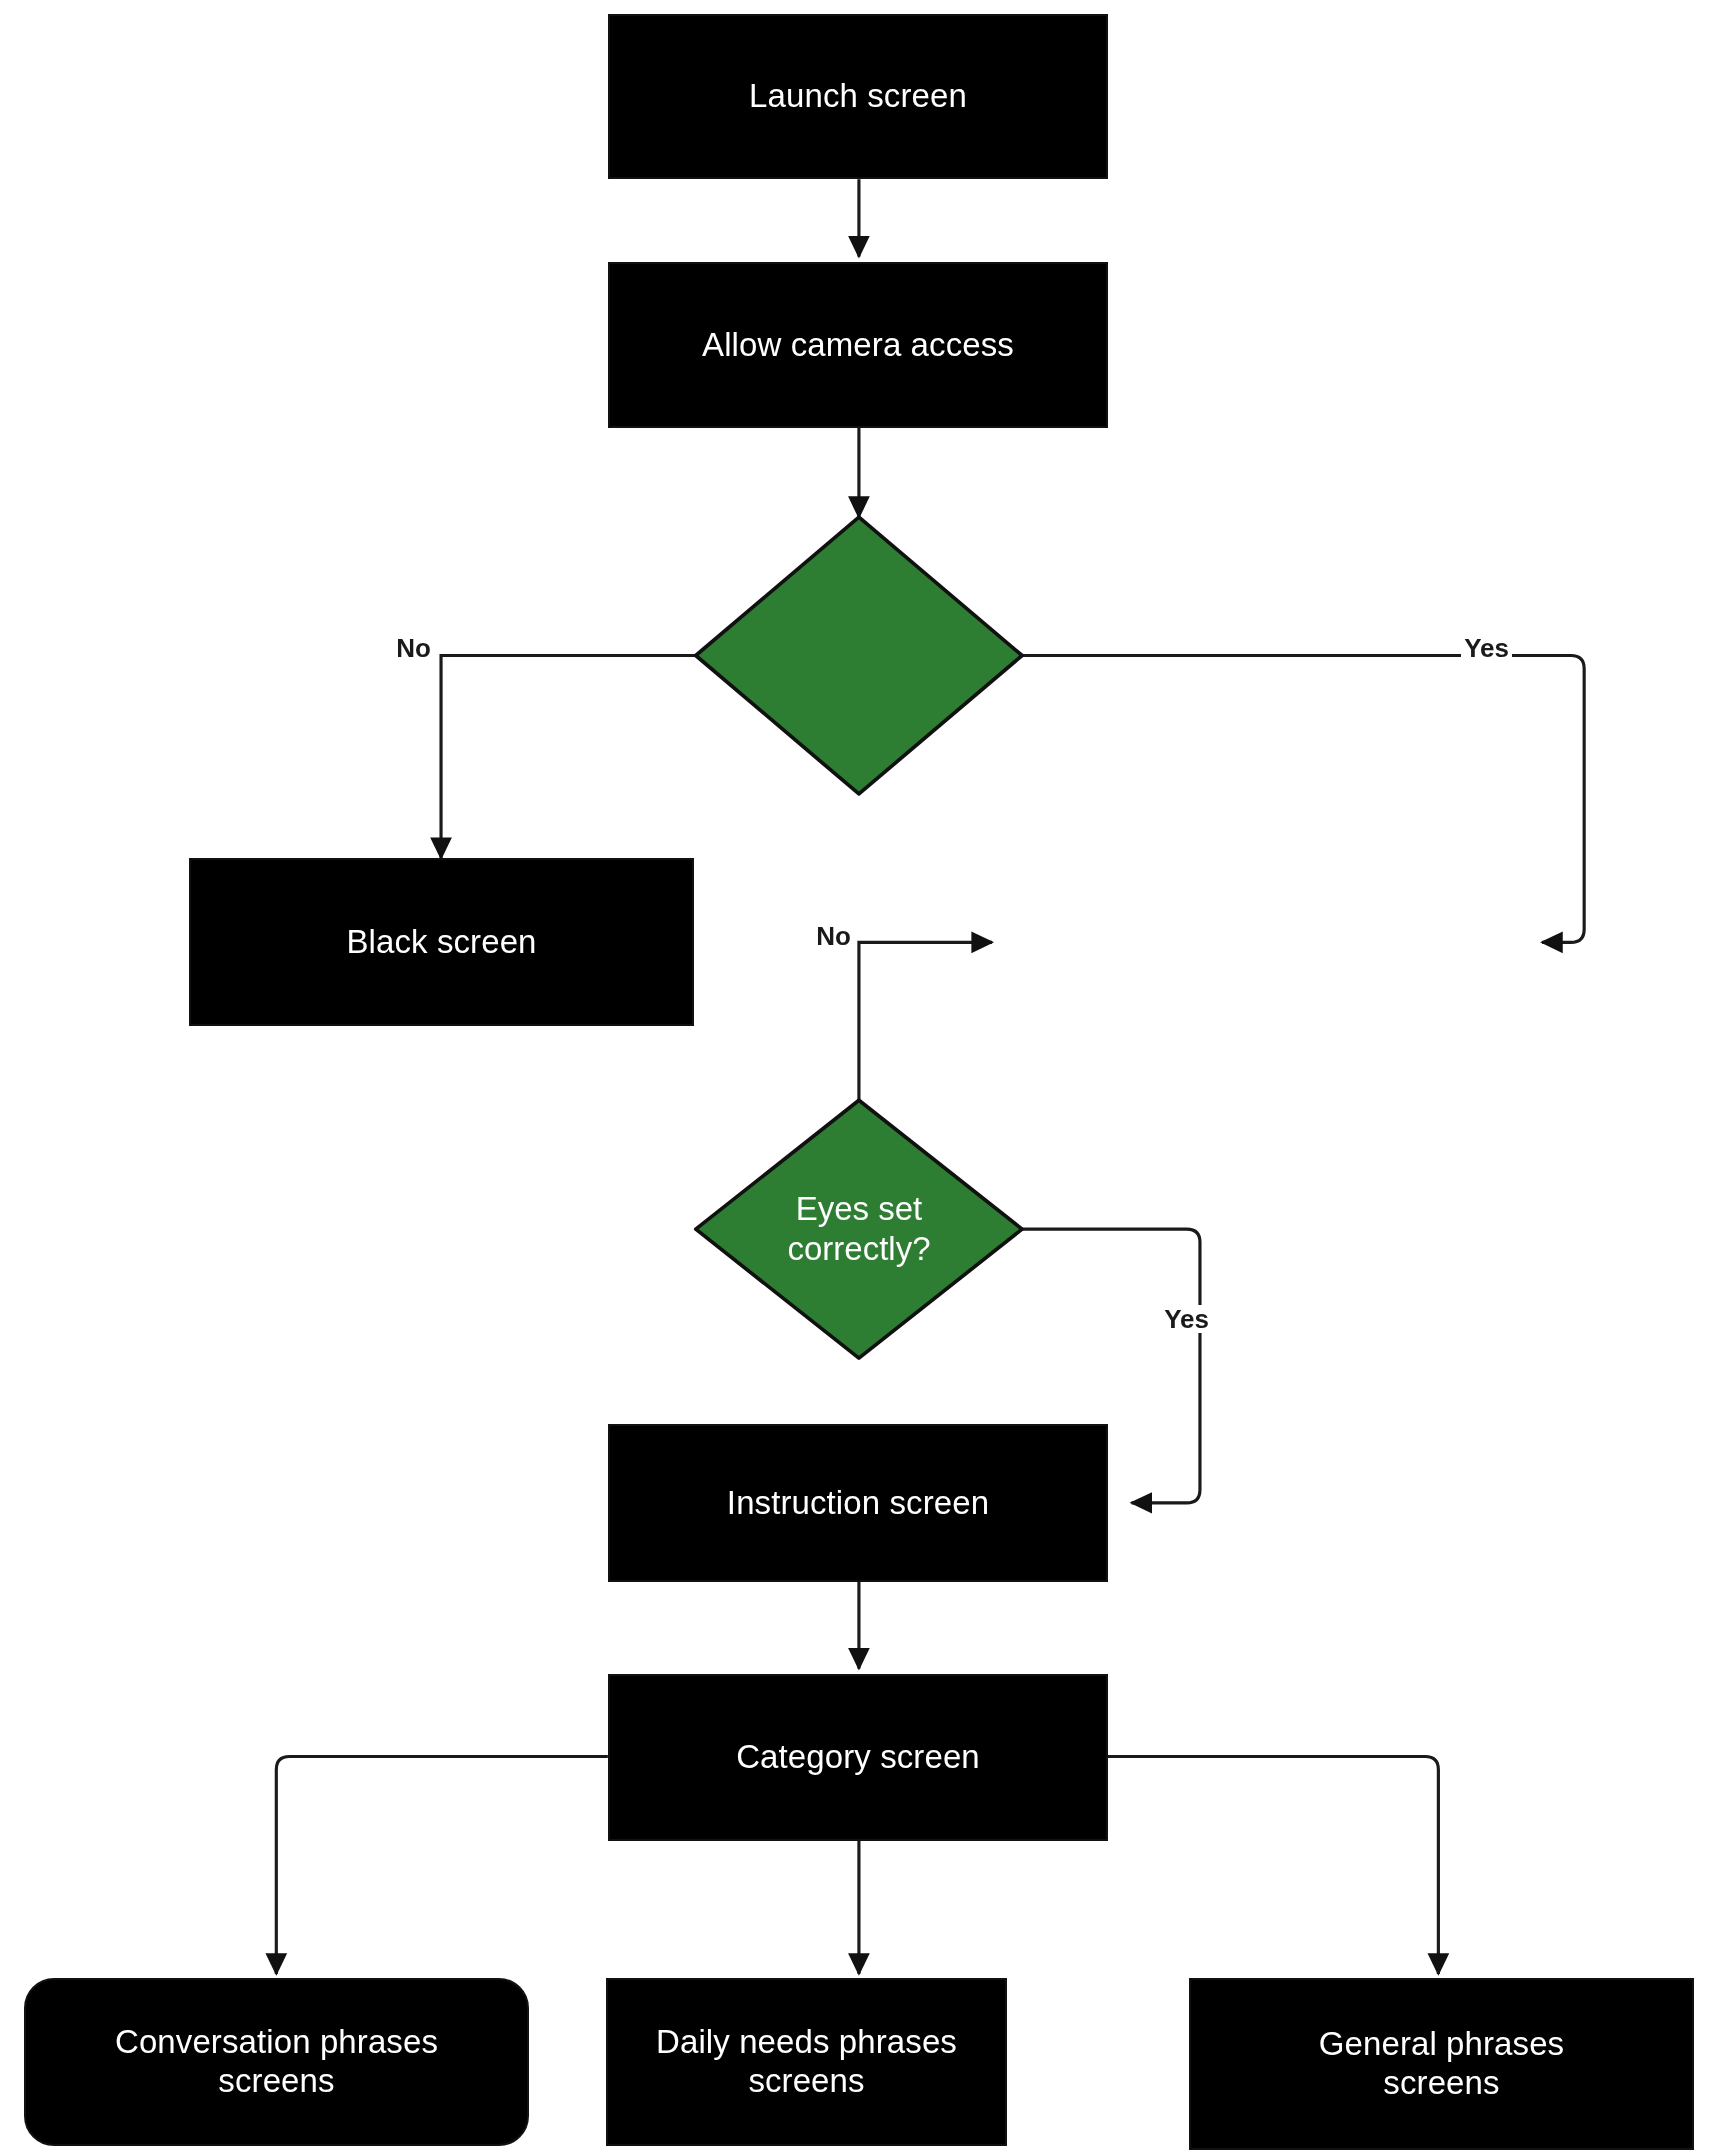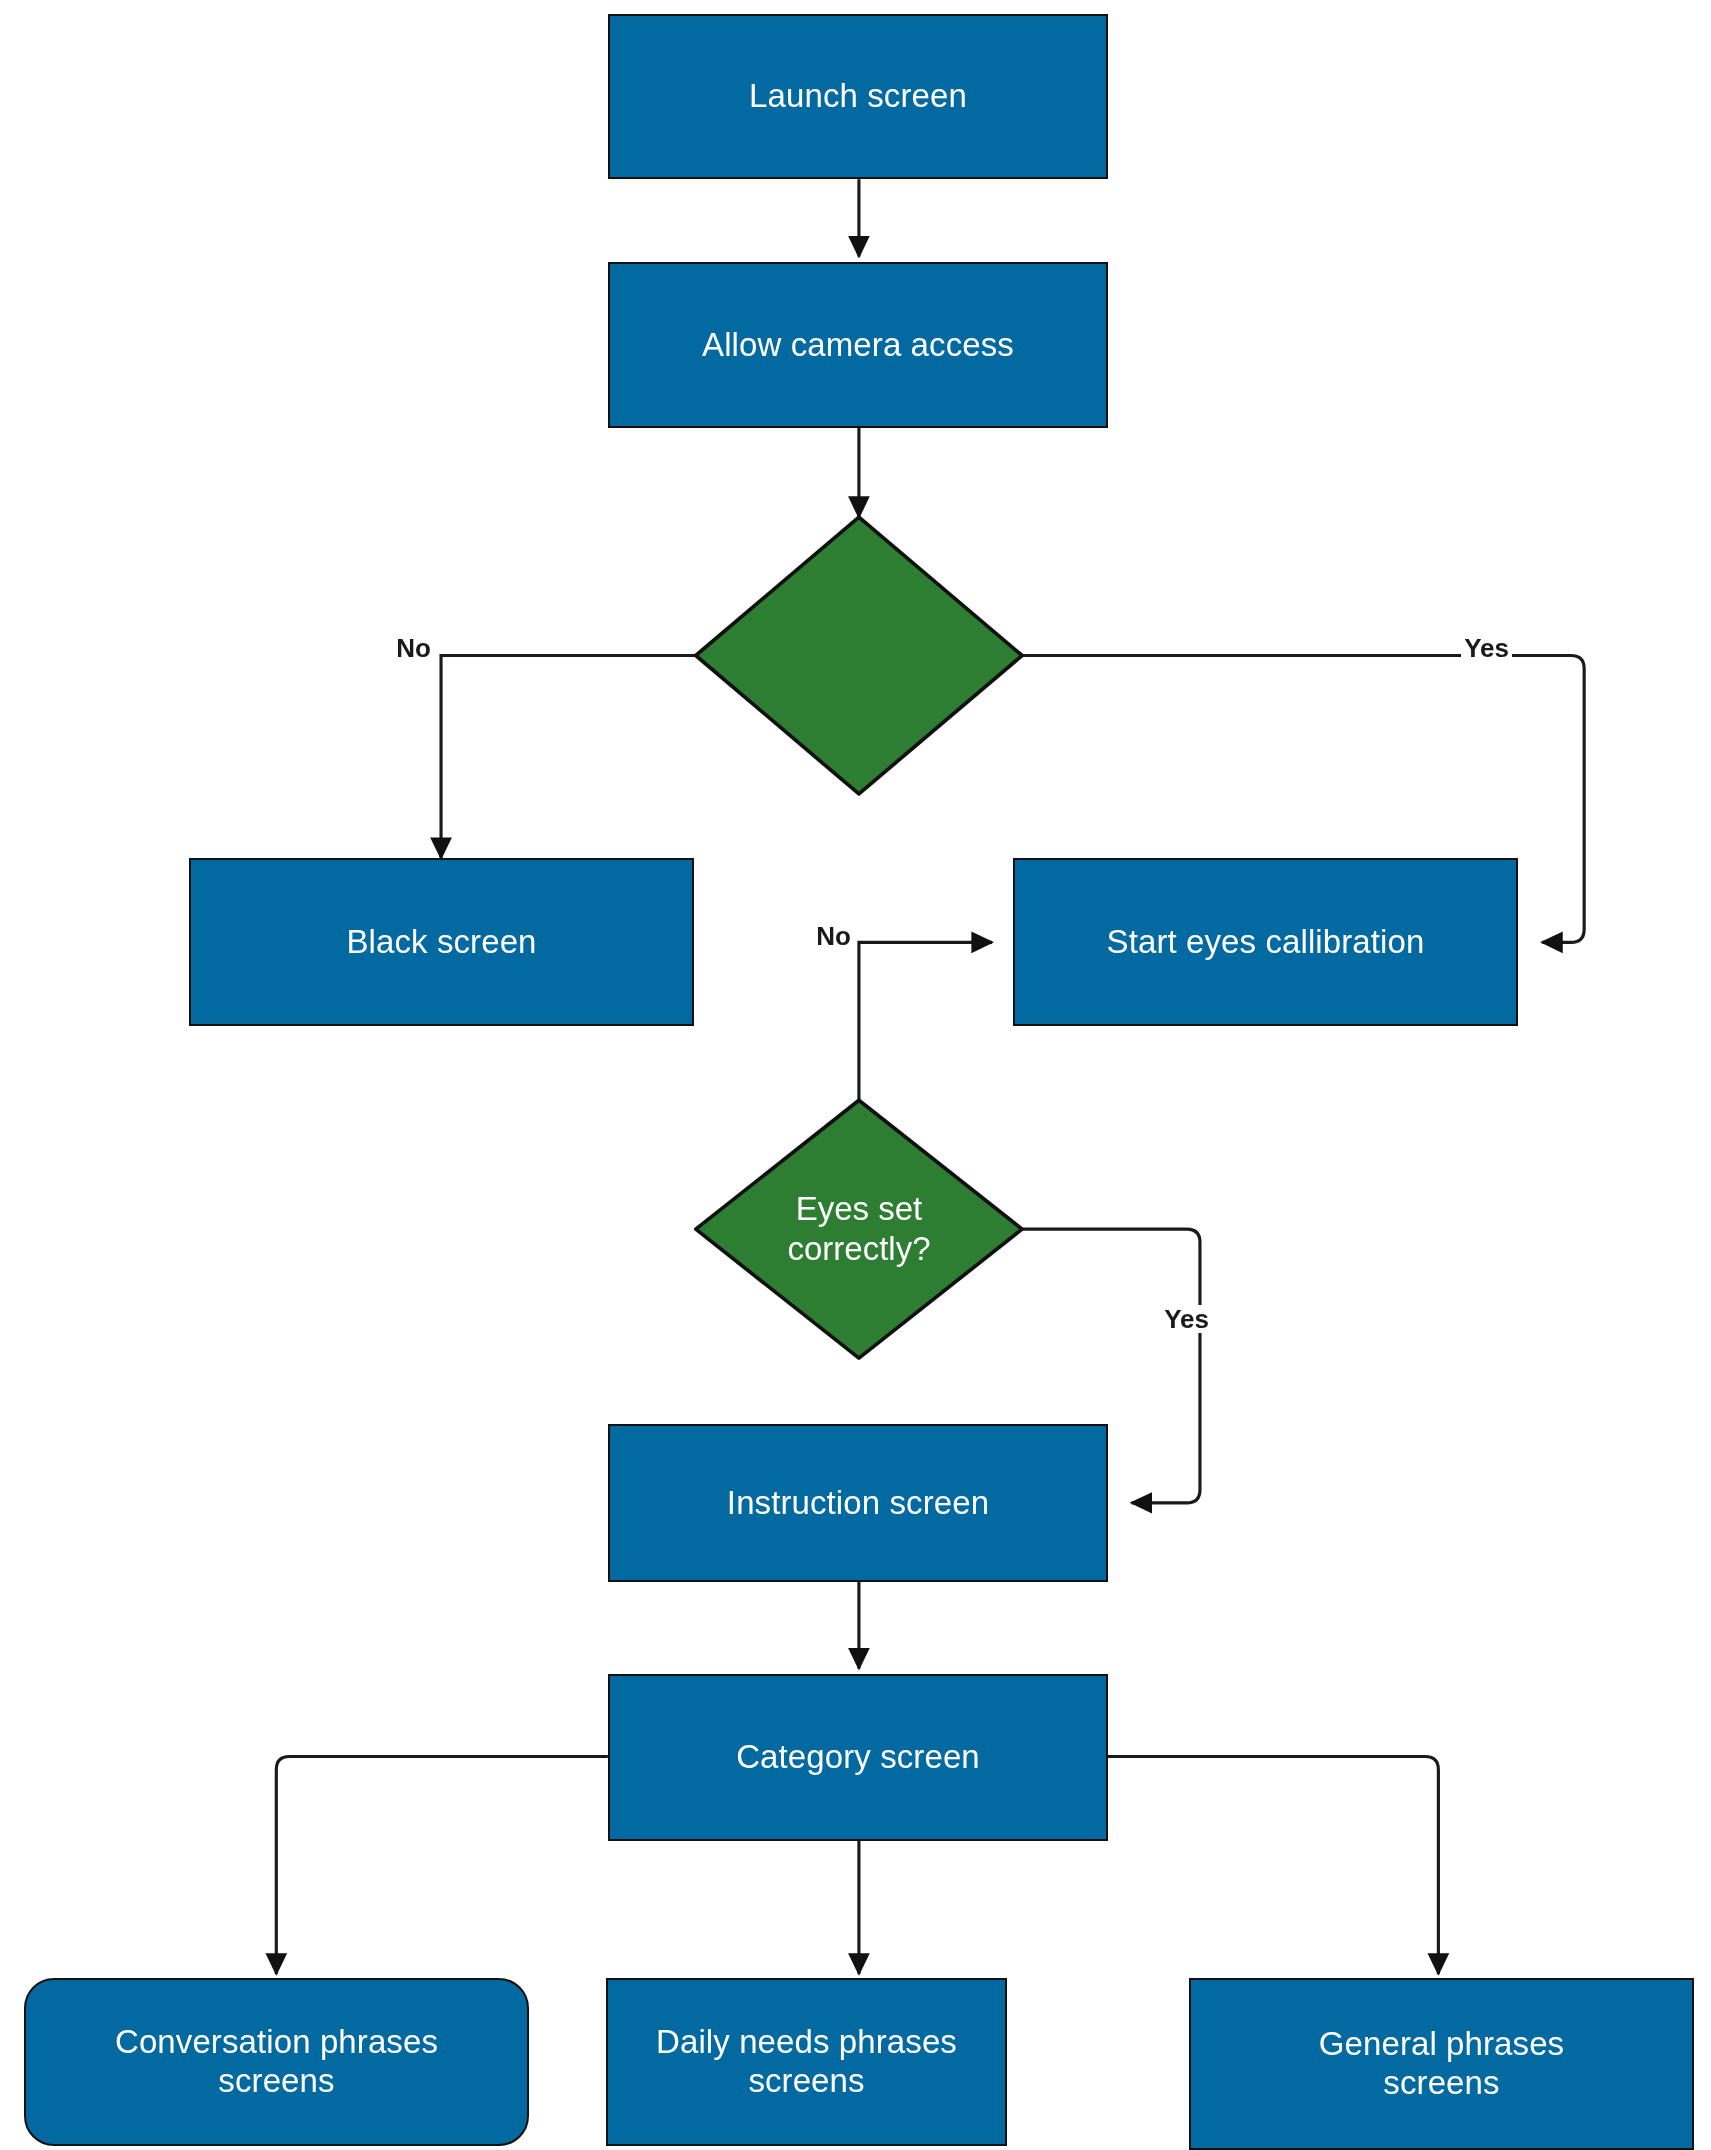--- a/index.html
+++ b/index.html
@@ -34,21 +34,21 @@
     text-align: center;
     color: #ffffff;
     background: #2D7D32;
     border: 2.1px solid #111111;
     font-size: 33px;
     line-height: 1.18;
     letter-spacing: 0.1px;
     z-index: 2;
   }
   .node.process {
-    background: #0369a1;
+    background: #000000;
   }
   .node .label {
     padding: 0 9.5px;
     white-space: pre-line;
   }
   .diamond {
     position: absolute;
     z-index: 2;
   }
   .diamond .dlabel {
@@ -125,23 +125,20 @@
 
   <div class="node process" style="left:608px; top:262px; width:500px; height:166px;">
     <span class="label">Allow camera access</span>
   </div>
 
 
   <div class="node process" style="left:189px; top:858px; width:505px; height:168px;">
     <span class="label">Black screen</span>
   </div>
 
-  <div class="node process" style="left:1013px; top:858px; width:505px; height:168px;">
-    <span class="label">Start eyes callibration</span>
-  </div>
 
   <div class="diamond" style="left:696px; top:1100px; width:326px; height:258px;">
     <span class="dlabel">Eyes set
 correctly?</span>
   </div>
 
   <div class="node process" style="left:608px; top:1424px; width:500px; height:158px;">
     <span class="label">Instruction screen</span>
   </div>
 

